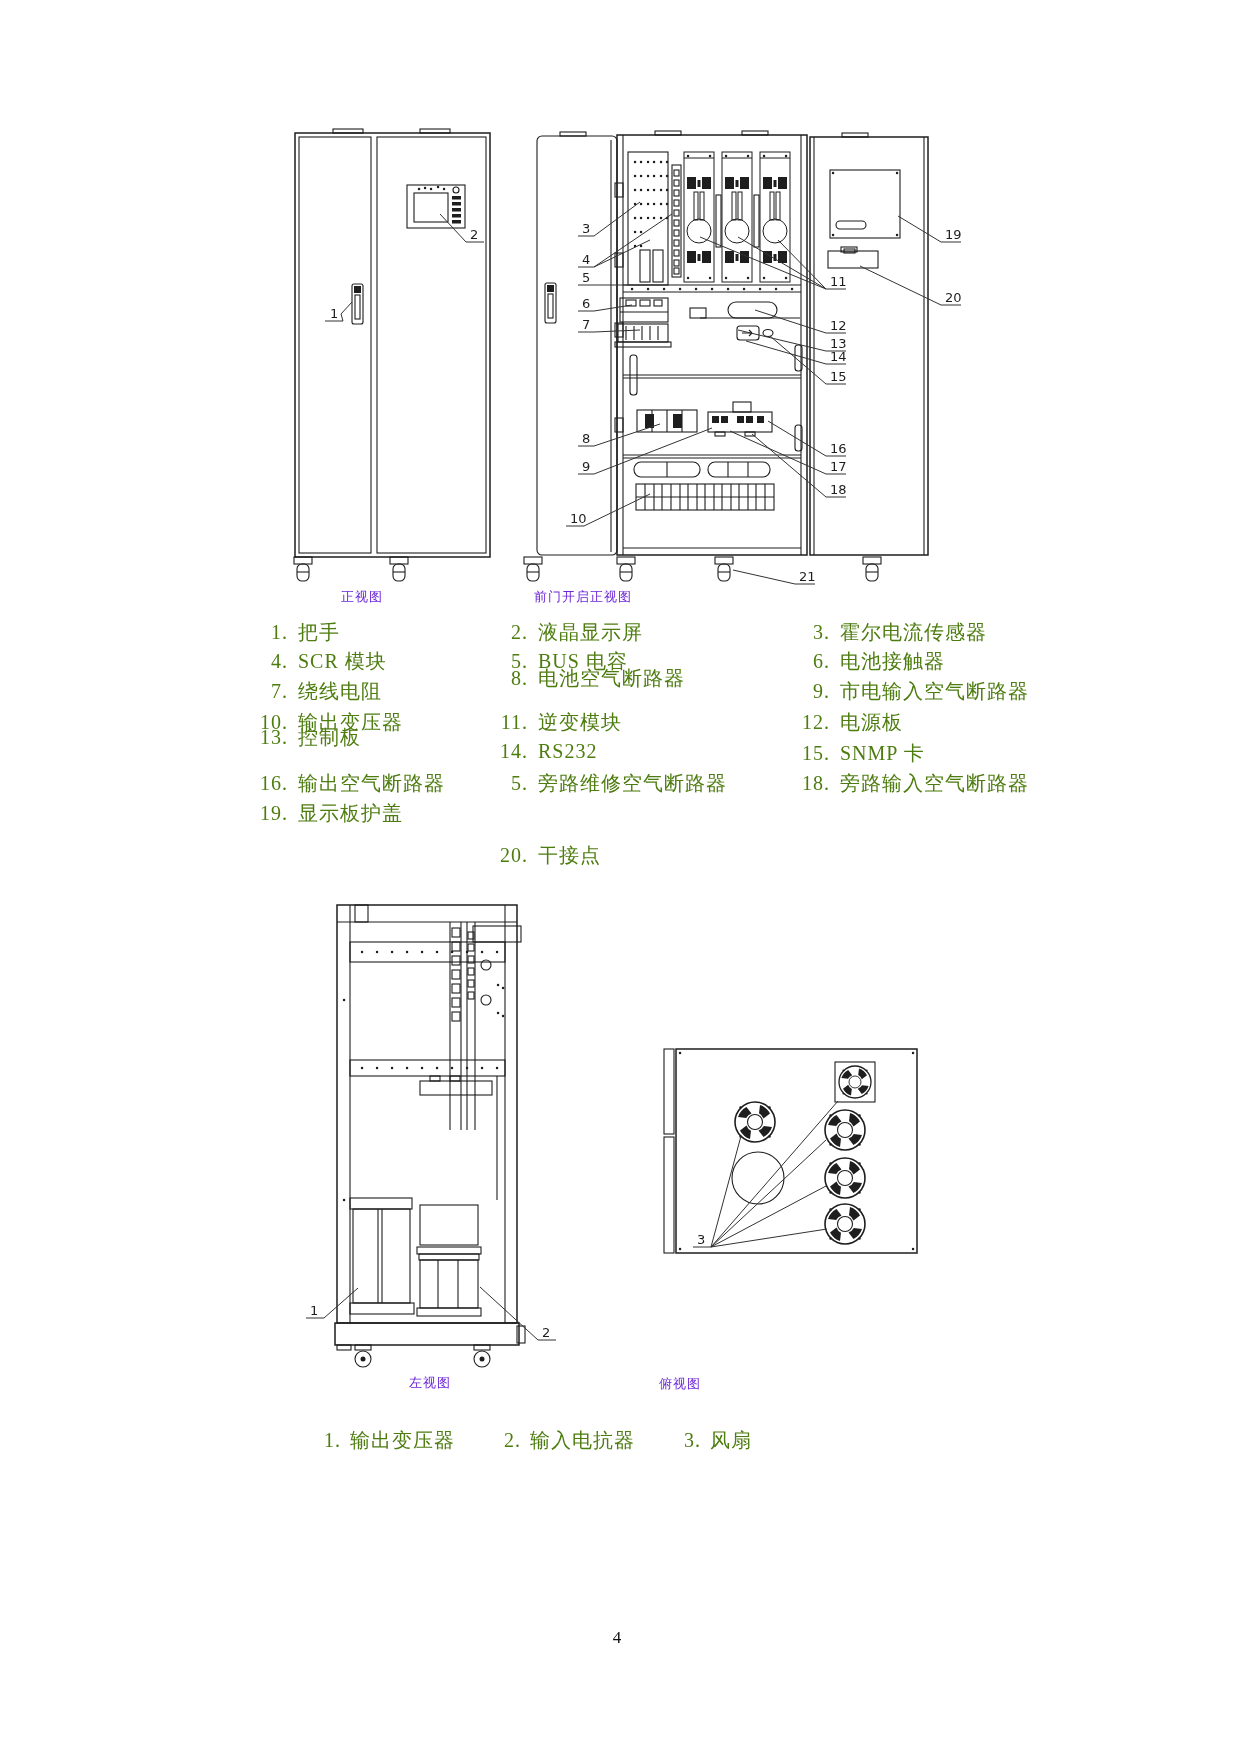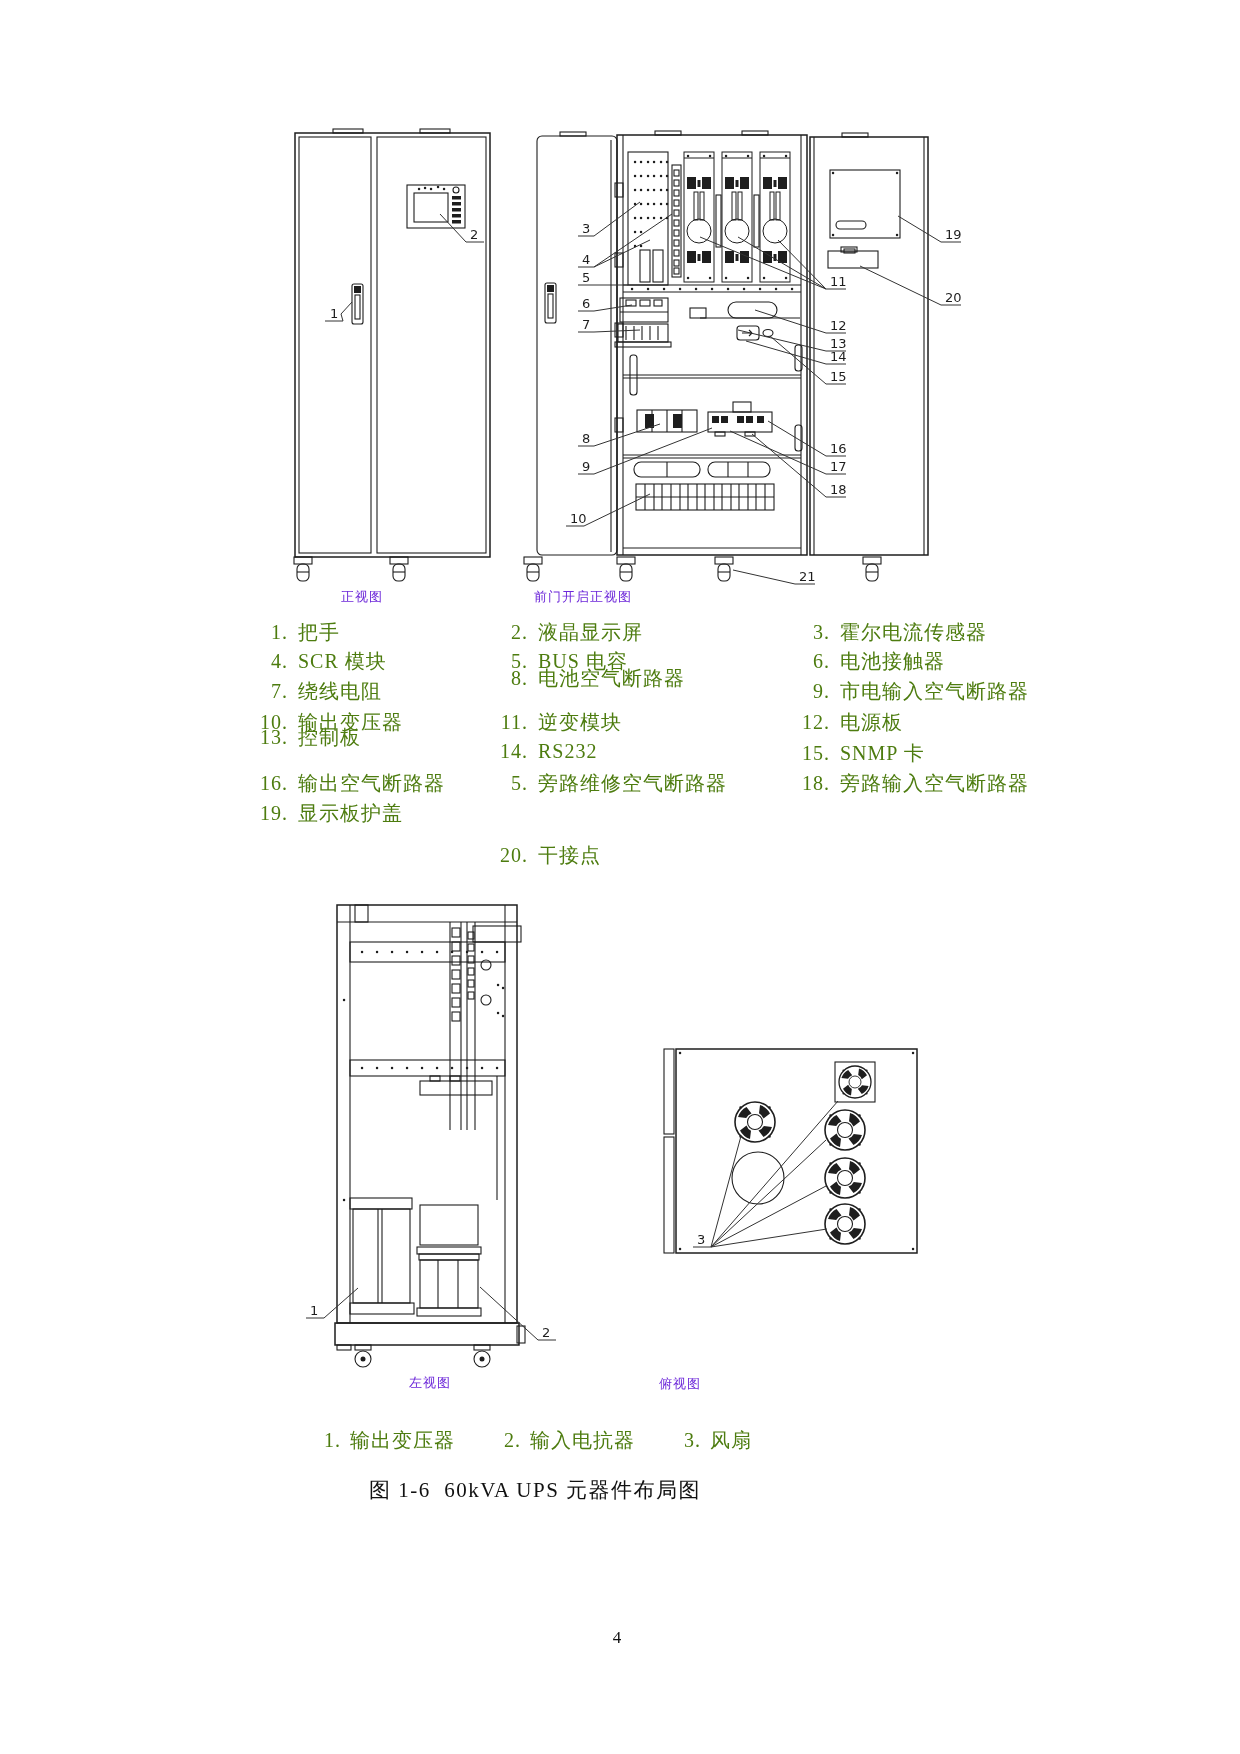--- a/index.html
+++ b/index.html
@@ -408,16 +408,15 @@
       <div class="legend-item" style="left: 800px; top: 770px;"><span class="ln-num">18.</span><span>旁路输入空气断路器</span></div>
       <div class="legend-item" style="left: 258px; top: 800px;"><span class="ln-num">19.</span><span>显示板护盖</span></div>
       <div class="legend-item" style="left: 498px; top: 800px; margin-top: 42px;"><span class="ln-num">20.</span><span>干接点</span></div>
     </div>
   <div class="legend-layer" id="legend-1-6">
       <div class="legend-item" style="left: 323px; top: 1427px;"><span class="ln-num">1.</span><span>输出变压器</span></div>
       <div class="legend-item" style="left: 503px; top: 1427px;"><span class="ln-num">2.</span><span>输入电抗器</span></div>
       <div class="legend-item" style="left: 683px; top: 1427px;"><span class="ln-num">3.</span><span>风扇</span></div>
     </div>
 
-  <div class="fig-caption" style="left:535px;top:1476px">图 1-6  60kVA UPS 元器件布局图</div>
 
   <div class="page-number" style="left:617px;top:1628px">4</div>
 </div>
 
 </body></html>

